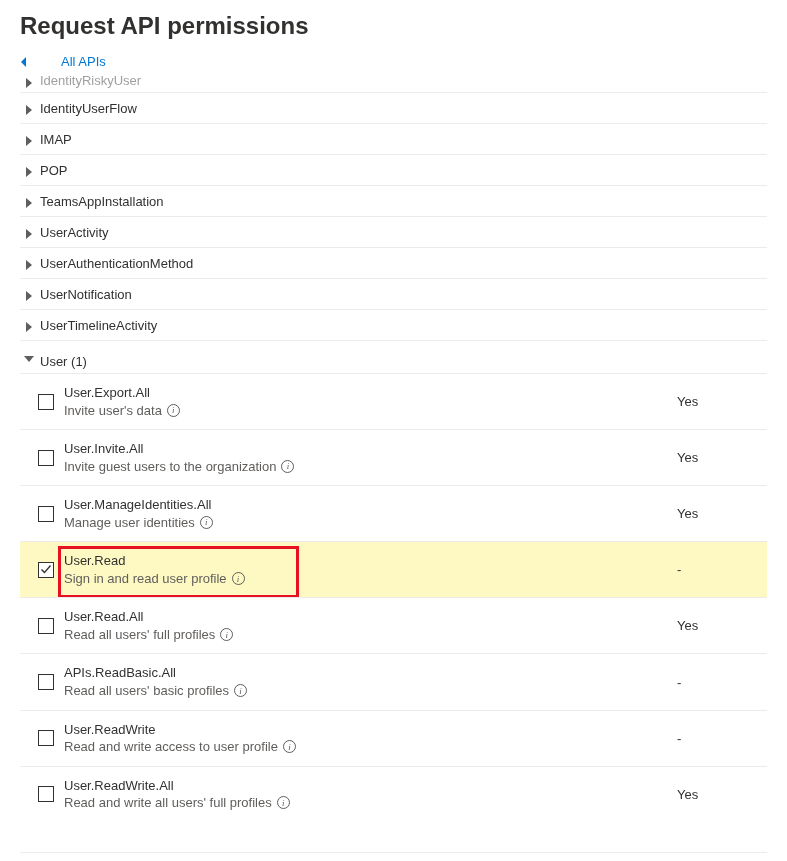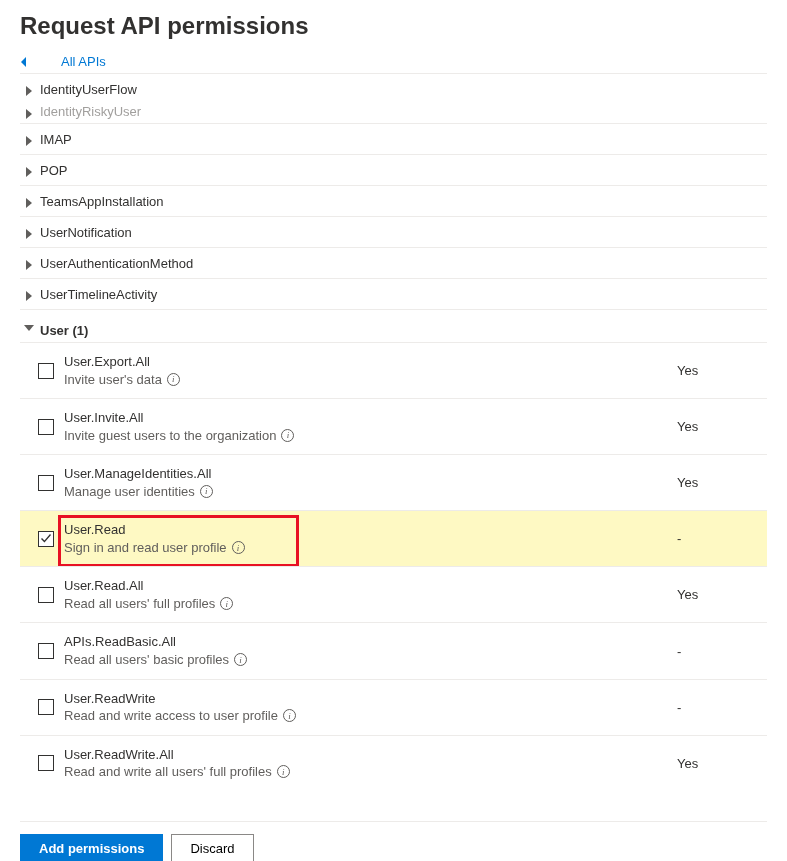--- a/index.html
+++ b/index.html
@@ -22,21 +22,21 @@
       min-height: 31px;
       padding: 4px 0;
       cursor: pointer;
     }
     .row:last-child { border-bottom: 1px solid #edebe9; }
     .row.partial { border-top: none; min-height: 18px; padding-top: 0; color: #a19f9d; }
     .chev { width: 10px; height: 10px; margin: 0 6px 0 4px; flex-shrink: 0; }
     .chev svg { width: 10px; height: 10px; fill: #605e5c; }
     .row.expanded .chev svg { transform: rotate(90deg); }
     .row-label { font-size: 13px; color: #323130; }
-    .row.expanded .row-label { font-weight: 700; margin-top: 9px; }
+    .row.expanded .row-label { font-weight: 400; margin-top: 9px; }
 
     .perm-row {
       display: flex; align-items: center;
       border-top: 1px solid #edebe9;
       padding: 10px 0 10px 0;
       position: relative;
     }
     .perm-row.selected { background: #fef9c3; }
     .perm-row.highlight-box::after {
       content: ""; position: absolute;
@@ -86,32 +86,32 @@
 </div>
 
 <a class="back-link">
   <svg viewBox="0 0 6 10">
       <path d="M5 0 L0 5 L5 10 Z"></path>
     </svg>
   <span>All APIs</span>
 </a>
 
 <div class="list" id="groups">
+    <div class="row partial">
+      <span class="chev"><svg viewBox="0 0 10 10">
+          <path d="M2 0 L8 5 L2 10 Z"></path>
+        </svg></span>
+      <span class="row-label" style="color:#a19f9d">IdentityRiskyUser</span>
+    </div>
     <div class="row">
       <span class="chev"><svg viewBox="0 0 10 10">
           <path d="M2 0 L8 5 L2 10 Z"></path>
         </svg></span>
       <span class="row-label">IdentityUserFlow</span>
     </div>
-    <div class="row partial">
-      <span class="chev"><svg viewBox="0 0 10 10">
-          <path d="M2 0 L8 5 L2 10 Z"></path>
-        </svg></span>
-      <span class="row-label" style="color:#a19f9d">IdentityRiskyUser</span>
-    </div>
     <div class="row">
       <span class="chev"><svg viewBox="0 0 10 10">
           <path d="M2 0 L8 5 L2 10 Z"></path>
         </svg></span>
       <span class="row-label">IMAP</span>
     </div>
     <div class="row">
       <span class="chev"><svg viewBox="0 0 10 10">
           <path d="M2 0 L8 5 L2 10 Z"></path>
         </svg></span>
@@ -120,27 +120,33 @@
     <div class="row">
       <span class="chev"><svg viewBox="0 0 10 10">
           <path d="M2 0 L8 5 L2 10 Z"></path>
         </svg></span>
       <span class="row-label">TeamsAppInstallation</span>
     </div>
     <div class="row">
       <span class="chev"><svg viewBox="0 0 10 10">
           <path d="M2 0 L8 5 L2 10 Z"></path>
         </svg></span>
+      <span class="row-label">UserActivity</span>
+    </div>
+    <div class="row">
+      <span class="chev"><svg viewBox="0 0 10 10">
+          <path d="M2 0 L8 5 L2 10 Z"></path>
+        </svg></span>
+      <span class="row-label">UserAuthenticationMethod</span>
+    </div>
+    <div class="row">
+      <span class="chev"><svg viewBox="0 0 10 10">
+          <path d="M2 0 L8 5 L2 10 Z"></path>
+        </svg></span>
       <span class="row-label">UserNotification</span>
-    </div>
-    <div class="row">
-      <span class="chev"><svg viewBox="0 0 10 10">
-          <path d="M2 0 L8 5 L2 10 Z"></path>
-        </svg></span>
-      <span class="row-label">UserAuthenticationMethod</span>
     </div>
     <div class="row">
       <span class="chev"><svg viewBox="0 0 10 10">
           <path d="M2 0 L8 5 L2 10 Z"></path>
         </svg></span>
       <span class="row-label">UserTimelineActivity</span>
     </div>
     <div class="row expanded">
       <span class="chev"><svg viewBox="0 0 10 10">
           <path d="M2 0 L8 5 L2 10 Z"></path>

